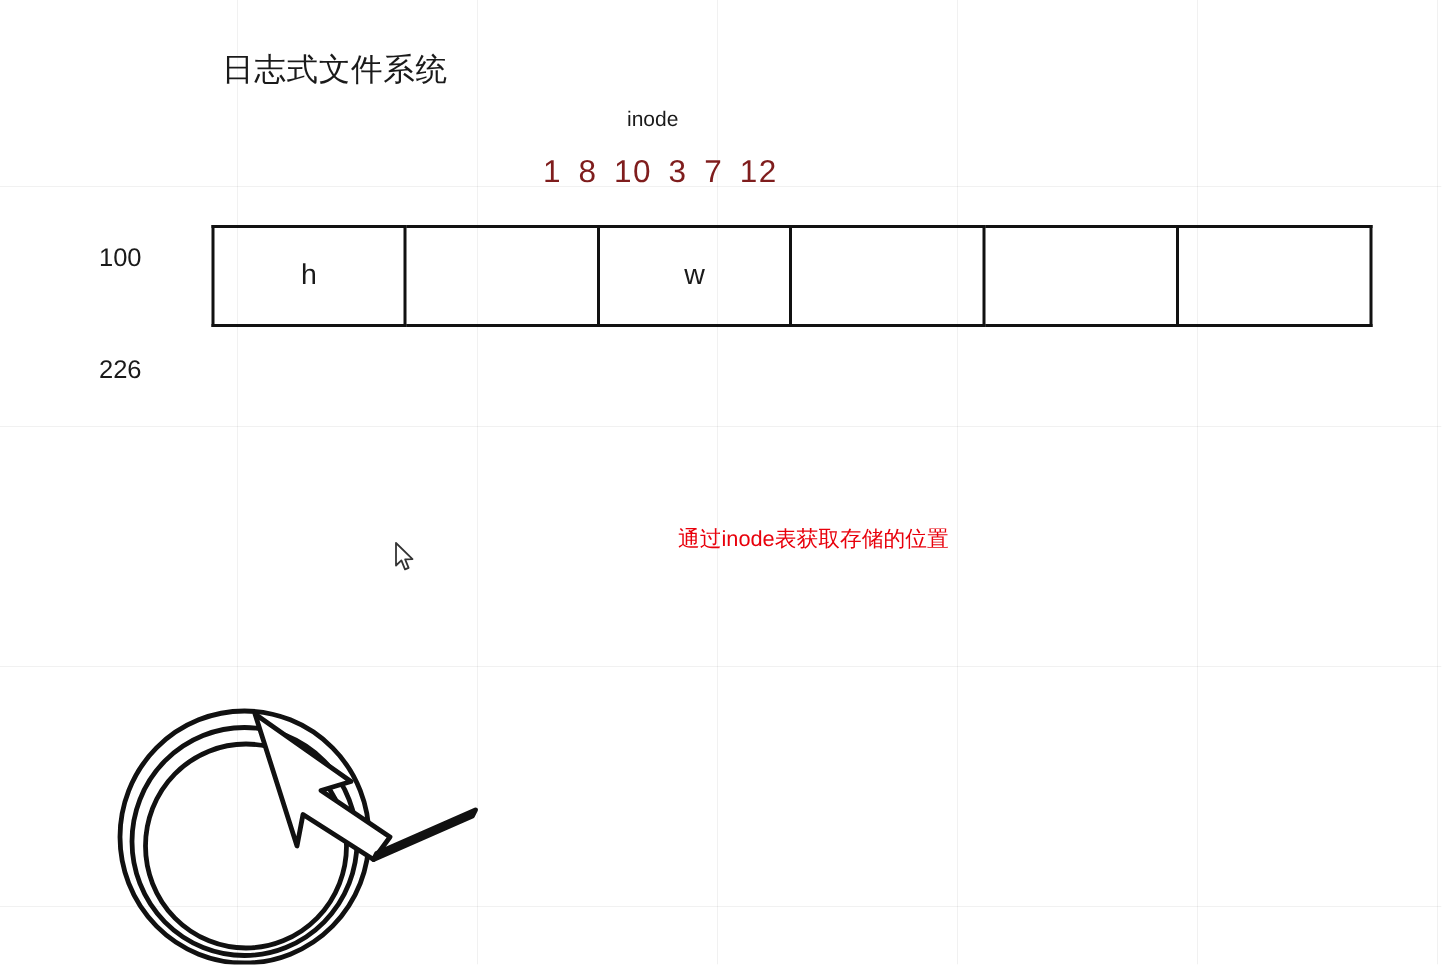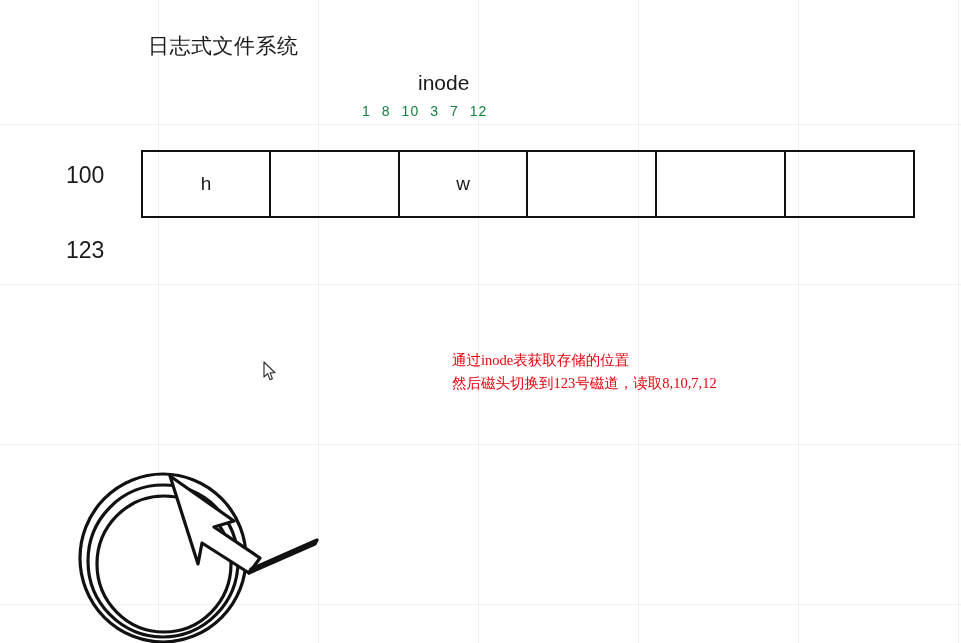--- a/index.html
+++ b/index.html
@@ -38,36 +38,36 @@
   #doc-title {
     left: 148px;
     top: 17px;
     font-size: 21px;
     color: #1a1a1a;
     letter-spacing: 0.5px;
   }
   #inode-label {
     left: 418px;
     top: 56px;
-    font-size: 21px;
+    font-size: 14px;
     color: #1a1a1a;
   }
   #inode-values {
     left: 362px;
     top: 88px;
-    font-size: 14px;
-    color: #15803d;
+    font-size: 21px;
+    color: #7f1d1d;
     letter-spacing: 1px;
   }
   #inode-values span { margin-right: 11px; }
   #inode-values span:last-child { margin-right: 0; }
 
   
   .track-label {
-    font-size: 23px;
+    font-size: 17px;
     color: #1a1a1a;
   }
   #track-label-0 { left: 66px; top: 147px; }
   #track-label-1 { left: 66px; top: 222px; }
 
   
   #disk-table {
     position: absolute;
     left: 141px;
     top: 135px;
@@ -93,21 +93,21 @@
 
   
   #annotation {
     left: 452px;
     top: 334px;
     font-size: 14.5px;
     line-height: 22.5px;
     color: #e8000b;
     white-space: nowrap;
   }
-  #annotation div { margin: 0; padding: 0; font-family: Liberation Serif, serif; }
+  #annotation div { margin: 0; padding: 0; }
 
   
   #mouse-cursor {
     left: 263px;
     top: 346px;
     width: 14px;
     height: 20px;
   }
 
   
@@ -127,21 +127,21 @@
 
   <div class="abs" id="doc-title">日志式文件系统</div>
 
   <div class="abs" id="inode-label">inode</div>
 
   <div class="abs" id="inode-values">
     <span>1</span><span>8</span><span>10</span><span>3</span><span>7</span><span>12</span>
   </div>
 
   <div class="abs track-label" id="track-label-0">100</div>
-  <div class="abs track-label" id="track-label-1">123</div>
+  <div class="abs track-label" id="track-label-1">226</div>
 
   <table id="disk-table">
     <colgroup>
       <col class="c0">
         <col class="c1">
         <col class="c2">
         <col class="c3">
         <col class="c4">
         <col class="c5">
     </colgroup>
@@ -152,21 +152,20 @@
         <td>w</td>
         <td></td>
         <td></td>
         <td></td>
       </tr>
     </tbody>
   </table>
 
   <div class="abs" id="annotation">
     <div>通过inode表获取存储的位置</div>
-    <div>然后磁头切换到123号磁道，读取8,10,7,12</div>
   </div>
 
   <svg class="abs" id="mouse-cursor" viewBox="0 0 14 20">
     <path d="M1 1 L1 16 L4.6 12.6 L7 18.6 L9.4 17.6 L7.1 11.9 L12 11.7 Z" fill="#ffffff" stroke="#333333" stroke-width="1.2" stroke-linejoin="round"></path>
   </svg>
 
   <svg class="abs" id="drawing" viewBox="0 0 280 213">
     <g fill="none" stroke="#111111" stroke-width="3.2">
       <ellipse cx="103" cy="113" rx="83" ry="84"></ellipse>
       <ellipse cx="103" cy="116" rx="75" ry="76"></ellipse>

